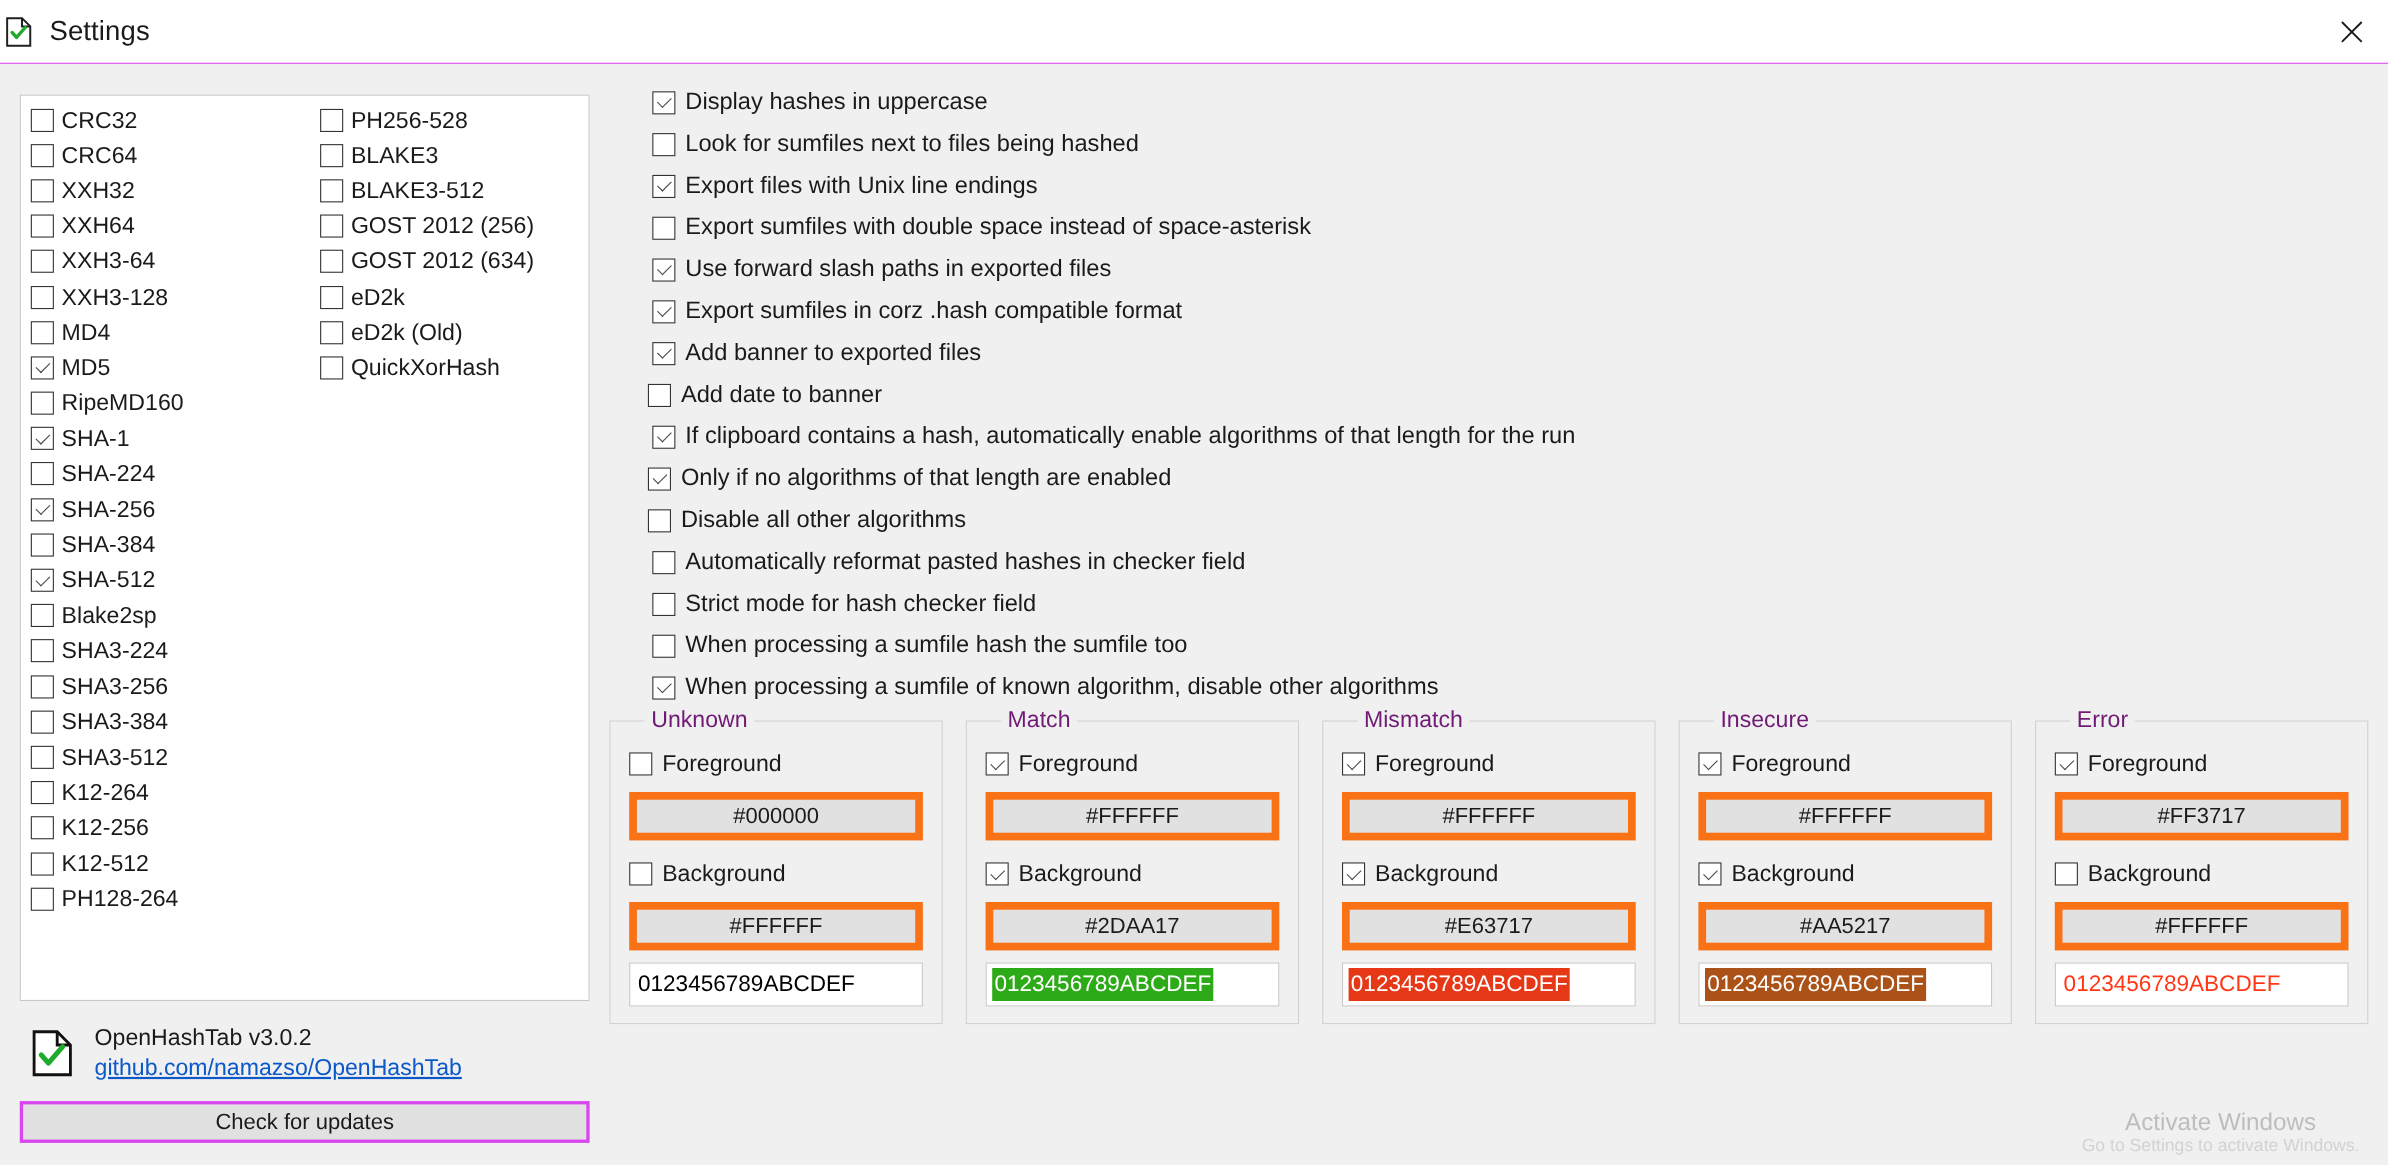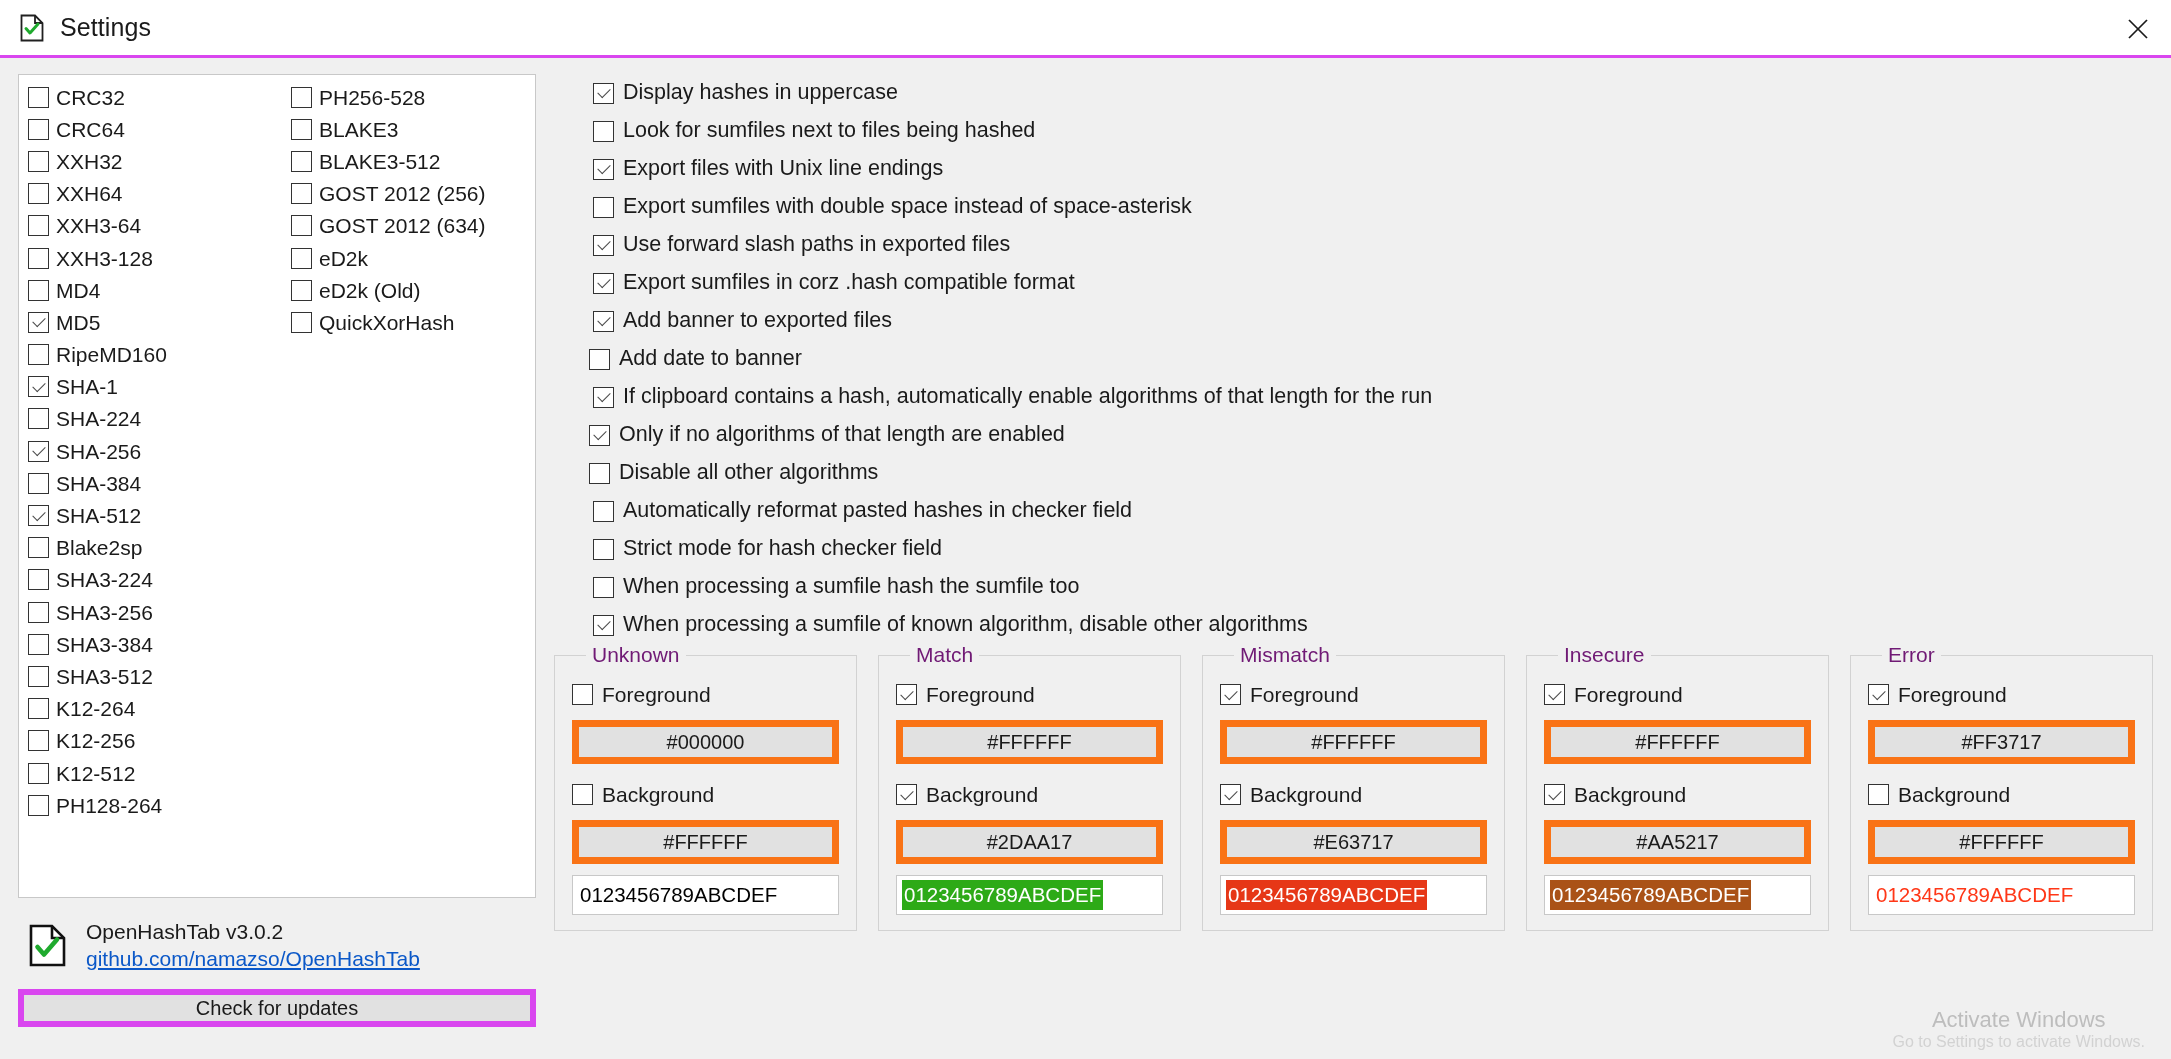--- a/index.html
+++ b/index.html
@@ -14,23 +14,23 @@
     width: 2171px; height: 1059px;
     background: #f0f0f0;
     display: flex; flex-direction: column;
     position: relative;
   }
 
   
   .titlebar {
     height: 58px; min-height: 58px;
     background: #ffffff;
-    border-bottom: 3px solid #d946ef;
+    border-bottom: 1px solid #d946ef;
     display: flex; align-items: center;
-    padding-left: 17px;
+    padding-left: 2px;
     position: relative;
   }
   .title-icon { width: 30px; height: 30px; flex: 0 0 auto; }
   .title-text {
     font-size: 25px; color: #1a1a1a;
     margin-left: 13px; letter-spacing: .1px;
   }
   .close-btn {
     position: absolute; right: 0; top: 0;
     width: 66px; height: 57px;
@@ -42,21 +42,21 @@
   
   .body {
     flex: 1; display: flex;
     padding: 16px 18px 8px 18px;
     gap: 0;
   }
 
   
   .leftpane {
     width: 518px; min-width: 518px;
-    display: flex; flex-direction: column;
+    display: flex; flex-direction: column; margin-top: 12px;
   }
   .algo-list {
     background: #ffffff;
     border: 1px solid #c8c8c8;
     height: 824px;
     display: flex;
     padding: 6px 0 0 0;
     position: relative;
   }
   .algo-col { display: flex; flex-direction: column; }
@@ -99,21 +99,21 @@
   .about-texts { margin-left: 15px; display: flex; flex-direction: column; gap: 4px; }
   .about-title { font-size: 21px; color: #1a1a1a; line-height: 1.1; }
   .about-link {
     font-size: 21px; color: #0b58c8;
     text-decoration: underline; cursor: pointer; line-height: 1.1;
   }
   .update-btn {
     margin-top: 14px;
     height: 38px; width: 100%;
     background: #e1e1e1;
-    border: 6px solid #d946ef;
+    border: 3px solid #d946ef;
     font-size: 20px; color: #1a1a1a;
     display: flex; align-items: center; justify-content: center;
     cursor: pointer;
   }
 
   
   .rightpane {
     flex: 1; display: flex; flex-direction: column;
     padding-left: 18px;
   }

